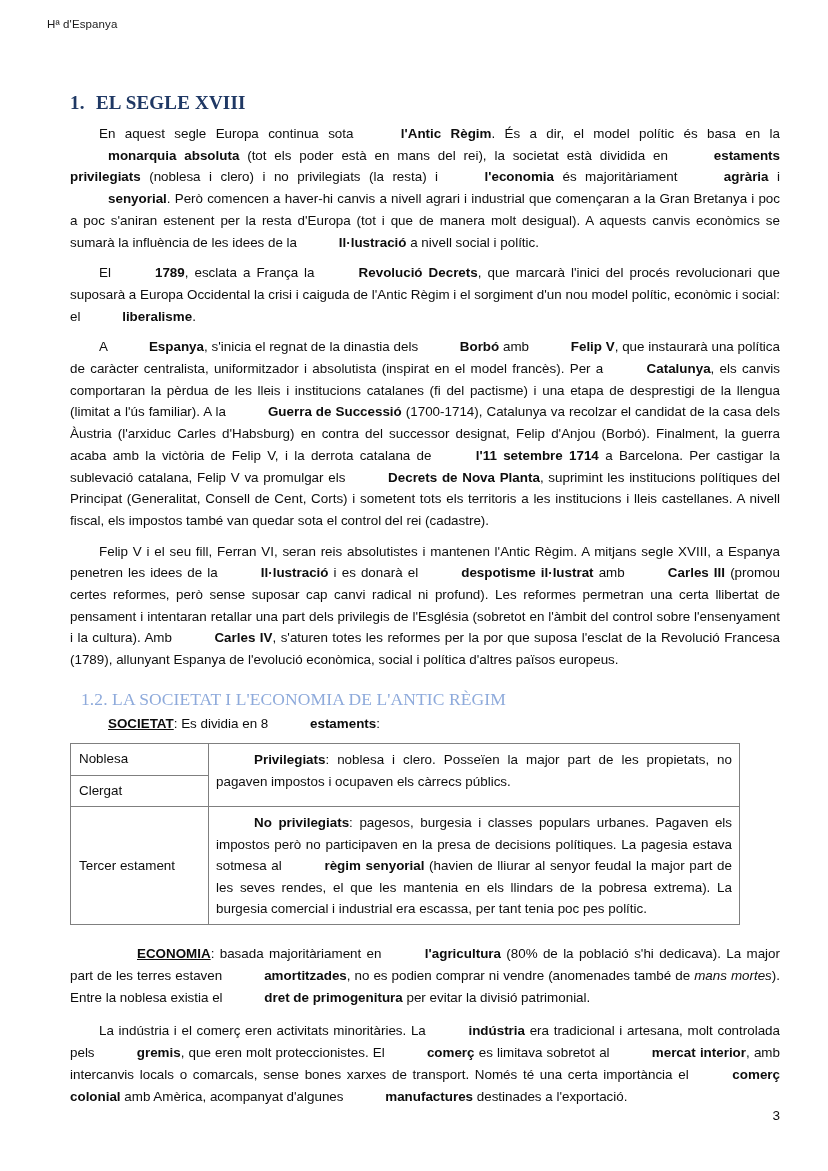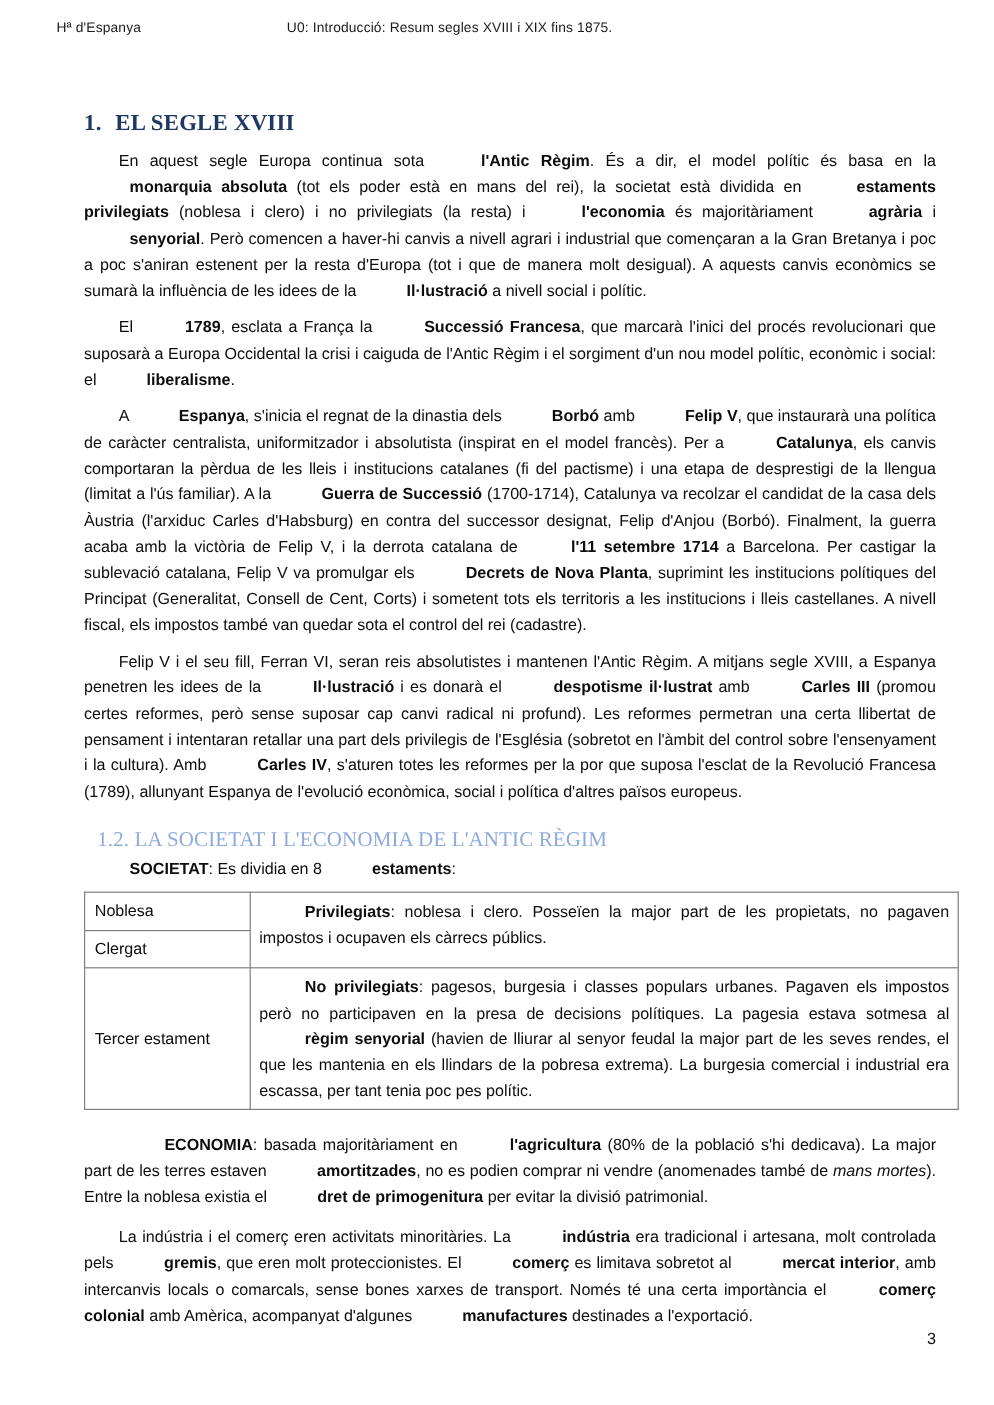--- a/index.html
+++ b/index.html
@@ -94,26 +94,26 @@
   p.lead-line {
     font-size: 13.4px;
     line-height: 1.6;
     margin: 0 0 7px 0;
     text-indent: 0;
     color: #0d0d0d;
   }
 
   b, strong { font-weight: bold; padding-left: 38px; }
   i, em { font-style: italic; }
-  .u { }
+  .u { text-decoration: underline; }
 
   
   table.estaments {
     border-collapse: collapse;
-    width: 729px;
+    width: 670px;
     margin: 9px 0 15px 0;
     table-layout: fixed;
   }
   table.estaments td {
     border: 1px solid #7f7f7f;
     vertical-align: middle;
     padding: 4px 7px 5px 7px;
     font-size: 13.4px;
     line-height: 1.6;
     color: #0d0d0d;
@@ -138,33 +138,32 @@
     color: #0d0d0d;
   }
 </style>
 </head>
 <body>
 
 <div class="page">
 
   <div class="doc-header">
     <span class="hdr-left">Hª d'Espanya</span>
-    <span class="hdr-center">U0: Introducció: Resum segles XVIII i XIX fins 1875.</span>
   </div>
 
   <div class="content">
 
     <h1 class="section-title">
       <span class="num">1.</span>
       <span>EL SEGLE XVIII</span>
     </h1>
 
     <p class="para"><span>En aquest segle Europa continua sota </span><b>l'Antic Règim</b><span>. És a dir, el model polític és basa en la </span><b>monarquia absoluta</b><span> (tot els poder està en mans del rei), la societat està dividida en </span><b>estaments privilegiats</b><span> (noblesa i clero) i no privilegiats (la resta) i </span><b>l'economia</b><span> és majoritàriament </span><b>agrària</b><span> i </span><b>senyorial</b><span>. Però comencen a haver-hi canvis a nivell agrari i industrial que començaran a la Gran Bretanya i poc a poc s'aniran estenent per la resta d'Europa (tot i que de manera molt desigual). A aquests canvis econòmics se sumarà la influència de les idees de la </span><b>Il·lustració</b><span> a nivell social i polític.</span></p>
 
-    <p class="para"><span>El </span><b>1789</b><span>, esclata a França la </span><b>Successió Francesa</b><span>, que marcarà l'inici del procés revolucionari que suposarà a Europa Occidental la crisi i caiguda de l'Antic Règim i el sorgiment d'un nou model polític, econòmic i social: el </span><b>liberalisme</b><span>.</span></p>
+    <p class="para"><span>El </span><b>1789</b><span>, esclata a França la </span><b>Revolució Decrets</b><span>, que marcarà l'inici del procés revolucionari que suposarà a Europa Occidental la crisi i caiguda de l'Antic Règim i el sorgiment d'un nou model polític, econòmic i social: el </span><b>liberalisme</b><span>.</span></p>
 
     <p class="para"><span>A </span><b>Espanya</b><span>, s'inicia el regnat de la dinastia dels </span><b>Borbó</b><span> amb </span><b>Felip V</b><span>, que instaurarà una política de caràcter centralista, uniformitzador i absolutista (inspirat en el model francès). Per a </span><b>Catalunya</b><span>, els canvis comportaran la pèrdua de les lleis i institucions catalanes (fi del pactisme) i una etapa de desprestigi de la llengua (limitat a l'ús familiar). A la </span><b>Guerra de Successió</b><span> (1700-1714), Catalunya va recolzar el candidat de la casa dels Àustria (l'arxiduc Carles d'Habsburg) en contra del successor designat, Felip d'Anjou (Borbó). Finalment, la guerra acaba amb la victòria de Felip V, i la derrota catalana de </span><b>l'11 setembre 1714</b><span> a Barcelona. Per castigar la sublevació catalana, Felip V va promulgar els </span><b>Decrets de Nova Planta</b><span>, suprimint les institucions polítiques del Principat (Generalitat, Consell de Cent, Corts) i sometent tots els territoris a les institucions i lleis castellanes. A nivell fiscal, els impostos també van quedar sota el control del rei (cadastre).</span></p>
 
     <p class="para"><span>Felip V i el seu fill, Ferran VI, seran reis absolutistes i mantenen l'Antic Règim. A mitjans segle XVIII, a Espanya penetren les idees de la </span><b>Il·lustració</b><span> i es donarà el </span><b>despotisme il·lustrat</b><span> amb </span><b>Carles III</b><span> (promou certes reformes, però sense suposar cap canvi radical ni profund). Les reformes permetran una certa llibertat de pensament i intentaran retallar una part dels privilegis de l'Església (sobretot en l'àmbit del control sobre l'ensenyament i la cultura). Amb </span><b>Carles IV</b><span>, s'aturen totes les reformes per la por que suposa l'esclat de la Revolució Francesa (1789), allunyant Espanya de l'evolució econòmica, social i política d'altres països europeus.</span></p>
 
     <h2 class="sub-title">1.2. LA SOCIETAT I L'ECONOMIA DE L'ANTIC RÈGIM</h2>
 
     <p class="lead-line"><span class="u"><b>SOCIETAT</b></span><span>: Es dividia en 8 </span><b>estaments</b><span>:</span></p>
 
     <table class="estaments">

